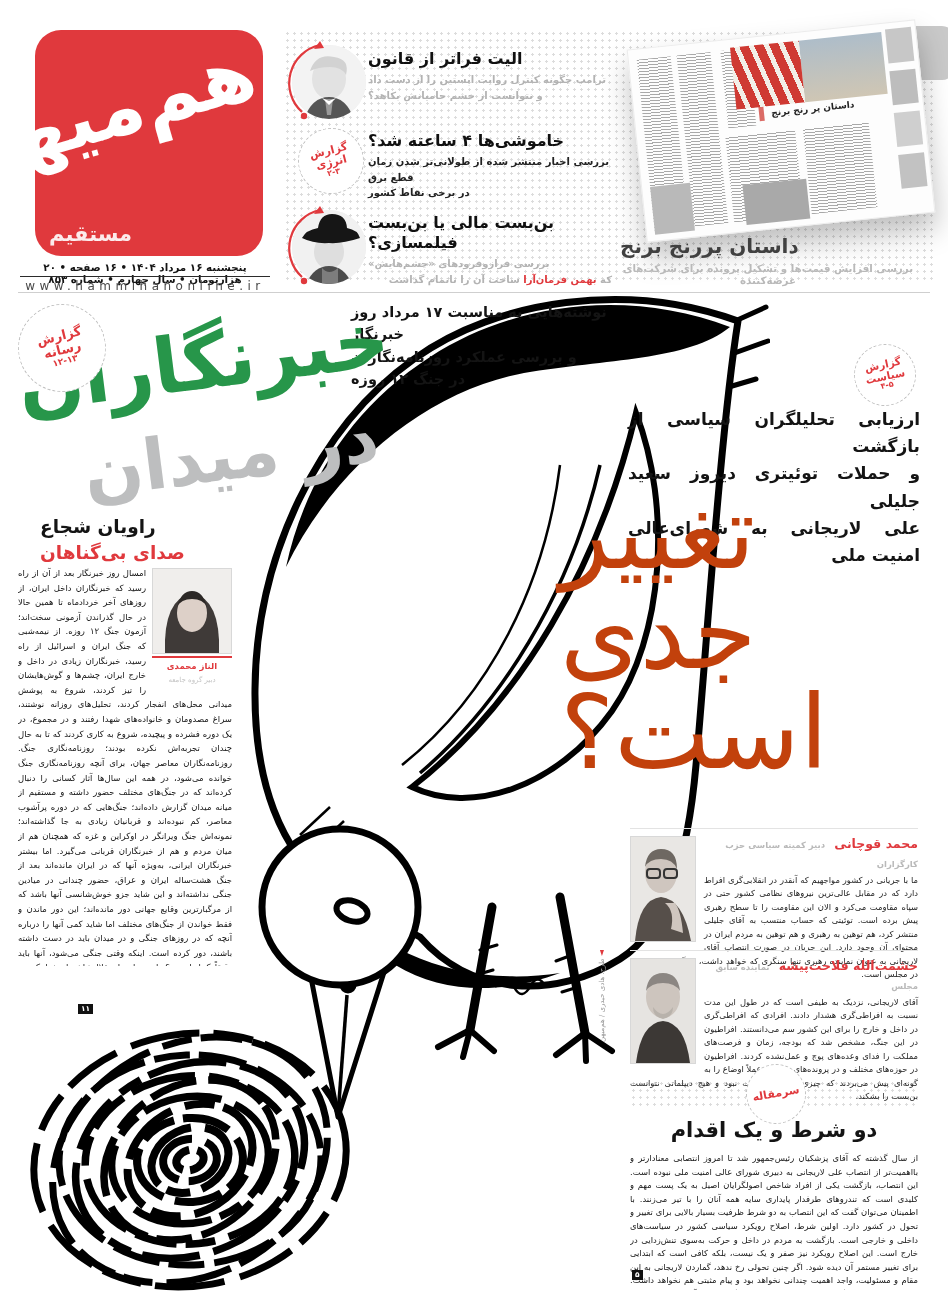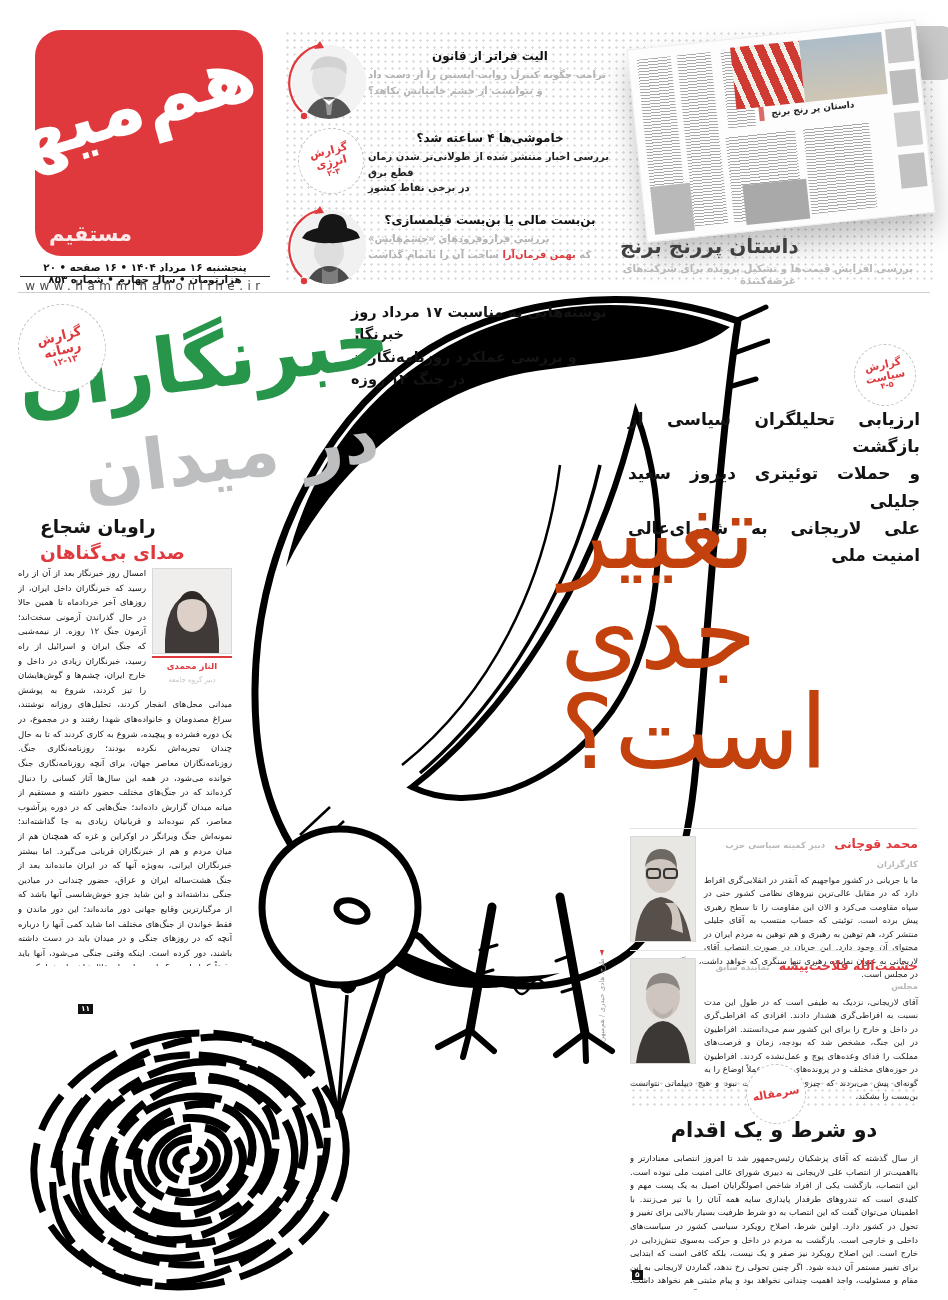--- a/index.html
+++ b/index.html
@@ -12,21 +12,21 @@
   .logo-fold{right:-6px;top:-6px;width:54px;height:54px;background:#c9c9c9;border-radius:12px;z-index:1;}
   .logo-cal{position:absolute;right:6px;top:30px;width:216px;text-align:center;color:#fff;
             font-size:78px;font-weight:bold;transform:rotate(-16deg);line-height:1;}
   .logo-rz{position:absolute;left:14px;bottom:10px;color:rgba(255,255,255,.9);font-size:21px;font-weight:bold;}
   .dateline{left:20px;top:261px;width:250px;font-size:10.3px;font-weight:bold;text-align:center;z-index:2;}
   .urlline{left:20px;top:276px;width:250px;font-size:12px;letter-spacing:4.5px;color:#4a4a4a;
            direction:ltr;text-align:center;border-top:1.5px solid #2b2b2b;padding-top:2px;z-index:2;}
   .hdr-dots{left:284px;top:30px;width:652px;height:254px;z-index:0;}
   .hdr-sep{left:18px;top:292px;width:912px;border-top:1px solid #cfcfcf;}
   
-  .nitem-h{font-size:12px;font-weight:900;color:#111;line-height:1.25;text-align:center;}
+  .nitem-h{font-size:16px;font-weight:900;color:#111;line-height:1.25;}
   .nitem-sub{font-size:10px;color:#b3b3b3;font-weight:bold;line-height:1.55;margin-top:3px;}
   .nitem-sub.dark{color:#222;}
   .red-name{color:#e0393d;}
   .circ-photo{width:74px;height:74px;border-radius:50%;overflow:hidden;background:#efefef;z-index:2;}
   .arcsvg{z-index:3;pointer-events:none;}
   .badge{border-radius:50%;background:#fff;border:1.5px dashed #c2c2c2;display:flex;flex-direction:column;
          align-items:center;justify-content:center;color:#e0393d;font-weight:900;text-align:center;
          z-index:3;line-height:1.08;}
   
   .thumb{left:636px;top:34px;width:288px;height:192px;background:#fdfdfd;transform:rotate(-6deg);
@@ -132,21 +132,21 @@
     </svg>
   </div>
   <svg class="abs arcsvg" style="left:286px;top:205px;" width="86" height="86" viewBox="0 0 86 86">
     <path d="M34,5 A 39,39 0 0 0 16,72" fill="none" stroke="#e0393d" stroke-width="2.2"></path>
     <polygon points="34,1 28,9 38,8" fill="#e0393d"></polygon>
     <circle cx="18" cy="76" r="3.2" fill="#e0393d"></circle>
   </svg>
   <div class="abs" style="left:368px;top:213px;width:244px;text-align:left;z-index:2;">
     <div class="nitem-h">بن‌بست مالی یا بن‌بست فیلمسازی؟</div>
     <div class="nitem-sub">بررسی فرازوفرودهای «چشم‌هایش»</div>
-    <div class="nitem-sub" style="margin-top:0;"><span>که </span><span class="red-name">بهمن فرمان‌آرا</span><span> ساخت آن را ناتمام گذاشت</span></div>
+    <div class="nitem-sub" style="margin-top:0;text-align:right;"><span>که </span><span class="red-name">بهمن فرمان‌آرا</span><span> ساخت آن را ناتمام گذاشت</span></div>
   </div>
 
   <div class="abs thumb">
     <div class="tcol" style="left:8px;top:10px;width:34px;height:172px;"></div>
     <div class="tcol" style="left:48px;top:10px;width:34px;height:172px;"></div>
     <div class="tcol" style="left:88px;top:96px;width:70px;height:86px;"></div>
     <div class="tcol" style="left:166px;top:96px;width:66px;height:86px;"></div>
     <div class="tcol" style="left:92px;top:10px;width:28px;height:78px;"></div>
     <div style="position:absolute;left:124px;top:12px;width:5px;height:72px;background:#cf3a33;opacity:.75;"></div>
     <div class="tphoto" style="right:34px;top:8px;width:152px;height:62px;">

